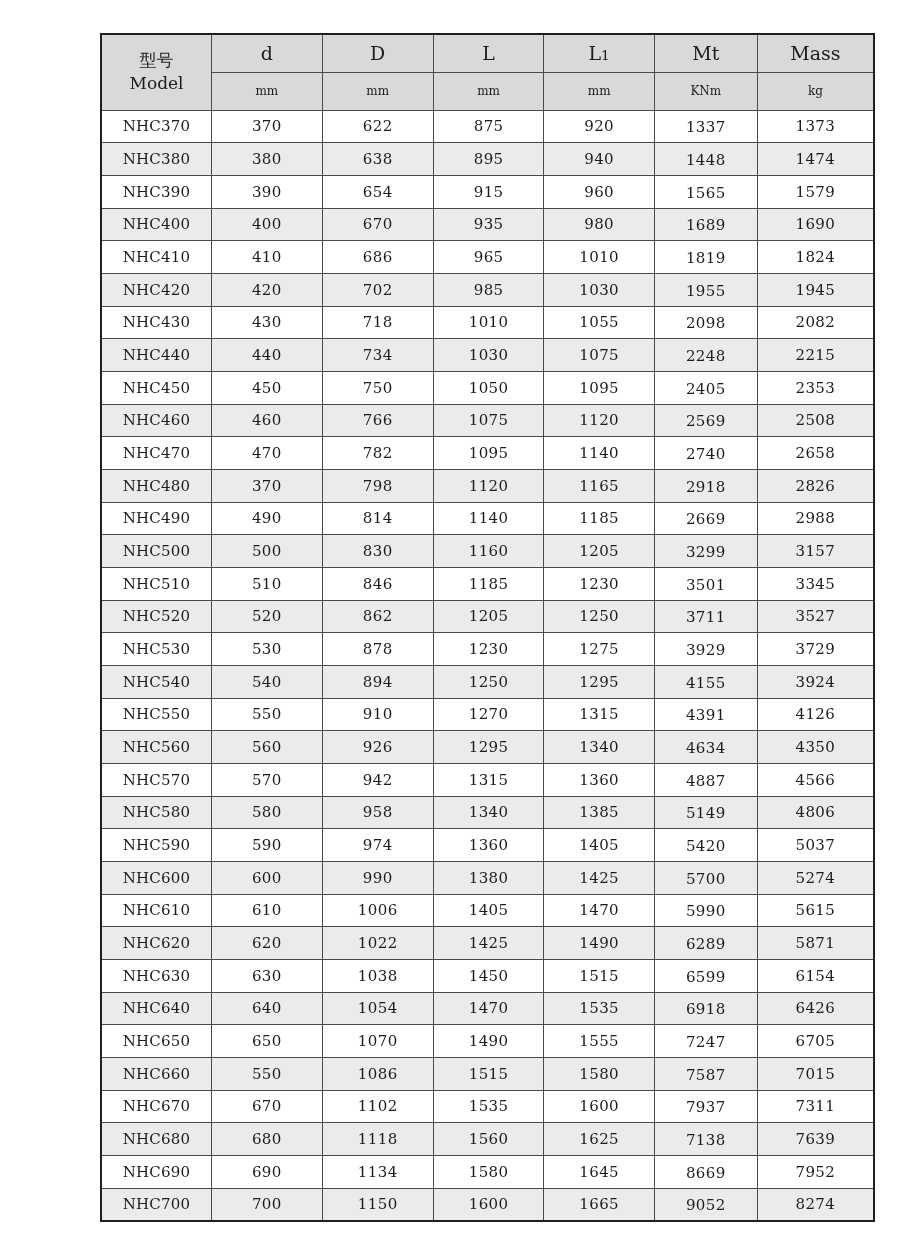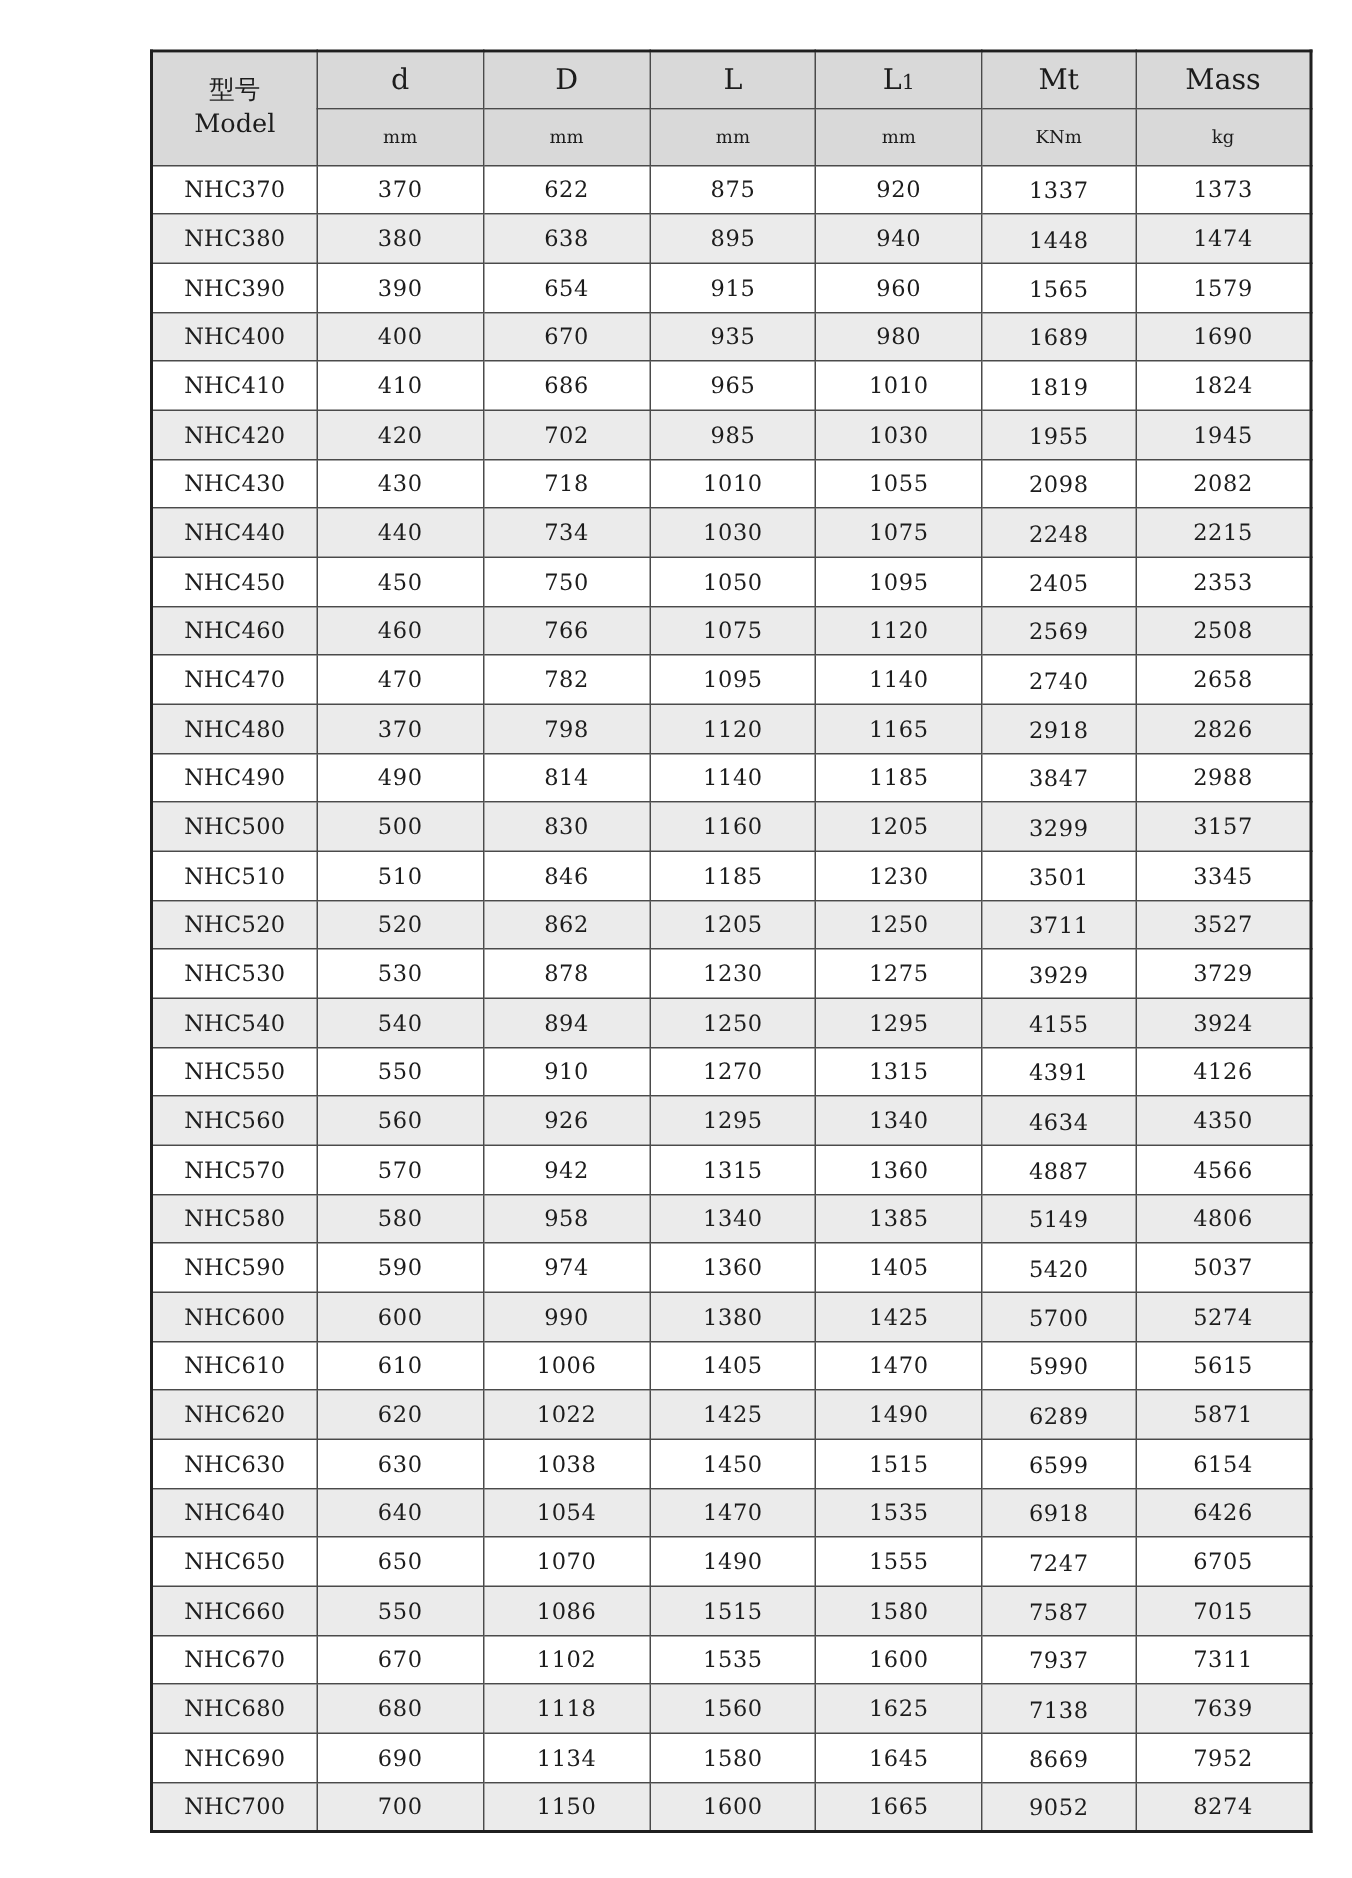--- a/index.html
+++ b/index.html
@@ -205,21 +205,21 @@
           <td>1165</td>
           <td class="mt">2918</td>
           <td>2826</td>
         </tr>
         <tr>
           <td class="model">NHC490</td>
           <td>490</td>
           <td>814</td>
           <td>1140</td>
           <td>1185</td>
-          <td class="mt">3847</td>
+          <td class="mt">2669</td>
           <td>2988</td>
         </tr>
         <tr class="alt">
           <td class="model">NHC500</td>
           <td>500</td>
           <td>830</td>
           <td>1160</td>
           <td>1205</td>
           <td class="mt">3299</td>
           <td>3157</td>

